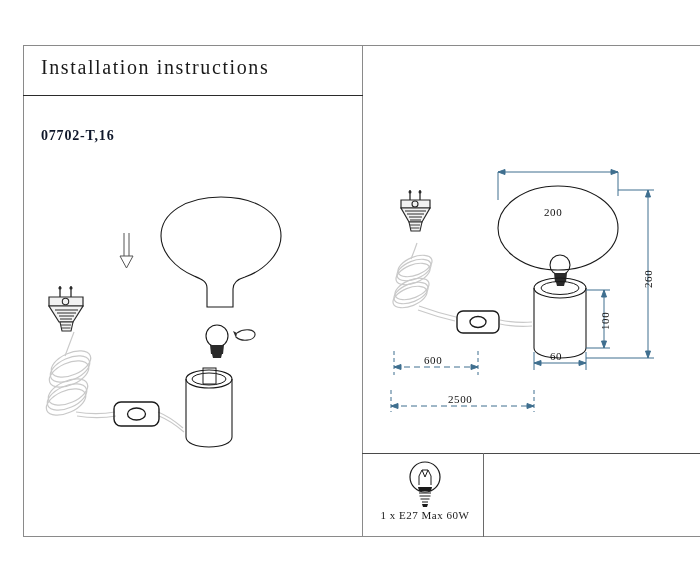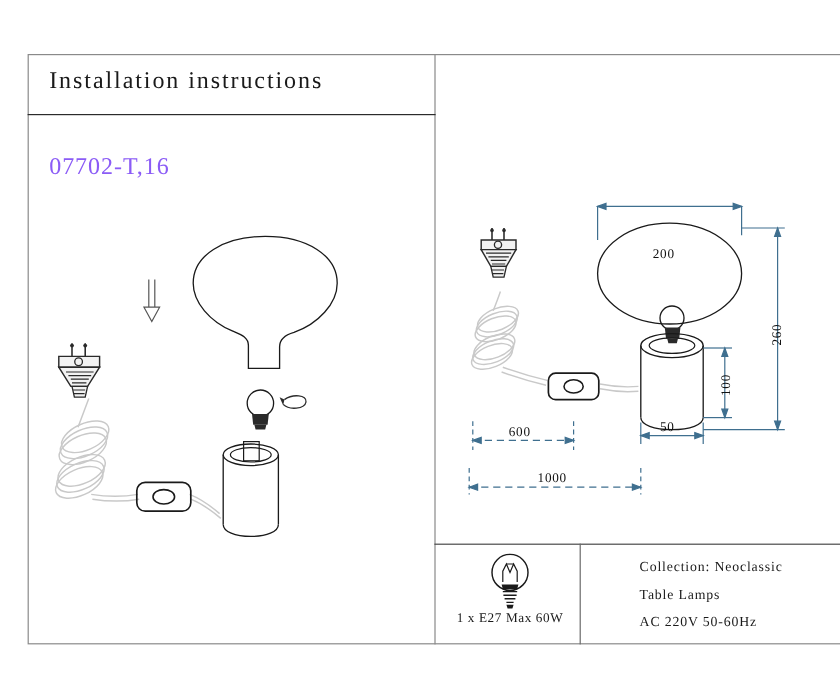--- a/index.html
+++ b/index.html
@@ -39,23 +39,24 @@
 
   
   .sheet-title{
     position:absolute;left:28px;top:56px;
     font-size:20px;color:#1a1a1a;
     letter-spacing:1.6px;
     white-space:nowrap;
   }
   .model-code{
     position:absolute;left:28px;top:128px;
-    font-size:20px;color:#8b5cf6;
+    font-size:14px;color:#0f172a;
     letter-spacing:0.8px;
     white-space:nowrap;
+    font-weight:bold;
   }
   .bulb-spec{
     position:absolute;left:357px;top:509px;
     width:110px;text-align:center;
     font-size:11px;color:#1a1a1a;
     letter-spacing:0.5px;white-space:nowrap;
   }
   .spec-lines{
     position:absolute;left:520px;top:462px;
     font-size:11.5px;color:#1a1a1a;
@@ -252,38 +253,33 @@
       <path d="M521,406 L514,403.5 L514,408.5 Z" fill="#3f6f8f"></path>
     </g>
   </svg>
 
   <div class="dim" style="left:531px;top:158px;margin-top:48px;">200</div>
 
   <div class="dim rot" style="left:629px;top:288px;">260</div>
 
   <div class="dim rot" style="left:586px;top:330px;">100</div>
 
-  <div class="dim" style="left:537px;top:350px;">50</div>
+  <div class="dim" style="left:537px;top:350px;">60</div>
 
   <div class="dim" style="left:411px;top:354px;">600</div>
 
-  <div class="dim" style="left:435px;top:393px;">1000</div>
+  <div class="dim" style="left:435px;top:393px;">2500</div>
 
   <svg width="700" height="583" viewBox="0 0 700 583">
     <g>
       <circle cx="412" cy="477" r="15" class="nofill" stroke="#1a1a1a" stroke-width="1.2"></circle>
       <path class="nofill" stroke="#1a1a1a" stroke-width="1" d="M406,485 L406,476 L409,470 L412,477 L415,470 L418,476 L418,485"></path>
       <path class="nofill" stroke="#1a1a1a" stroke-width="1" d="M409,470 L415,470"></path>
       <path d="M405,487 L419,487 L418,491 L406,491 Z" fill="#1a1a1a"></path>
       <path class="nofill" stroke="#1a1a1a" stroke-width="1.2" d="M406,493 L418,493 M406.5,496 L417.5,496 M407.5,499 L416.5,499 M409,502 L415,502"></path>
       <path d="M409,504 L415,504 L414,507 L410,507 Z" fill="#1a1a1a"></path>
     </g>
   </svg>
 
   <div class="bulb-spec">1 x E27 Max 60W</div>
 
-  <div class="spec-lines">
-    <div>Collection: Neoclassic</div>
-    <div>Table Lamps</div>
-    <div>AC 220V   50-60Hz</div>
-  </div>
 
 </div>
 
 </body></html>

